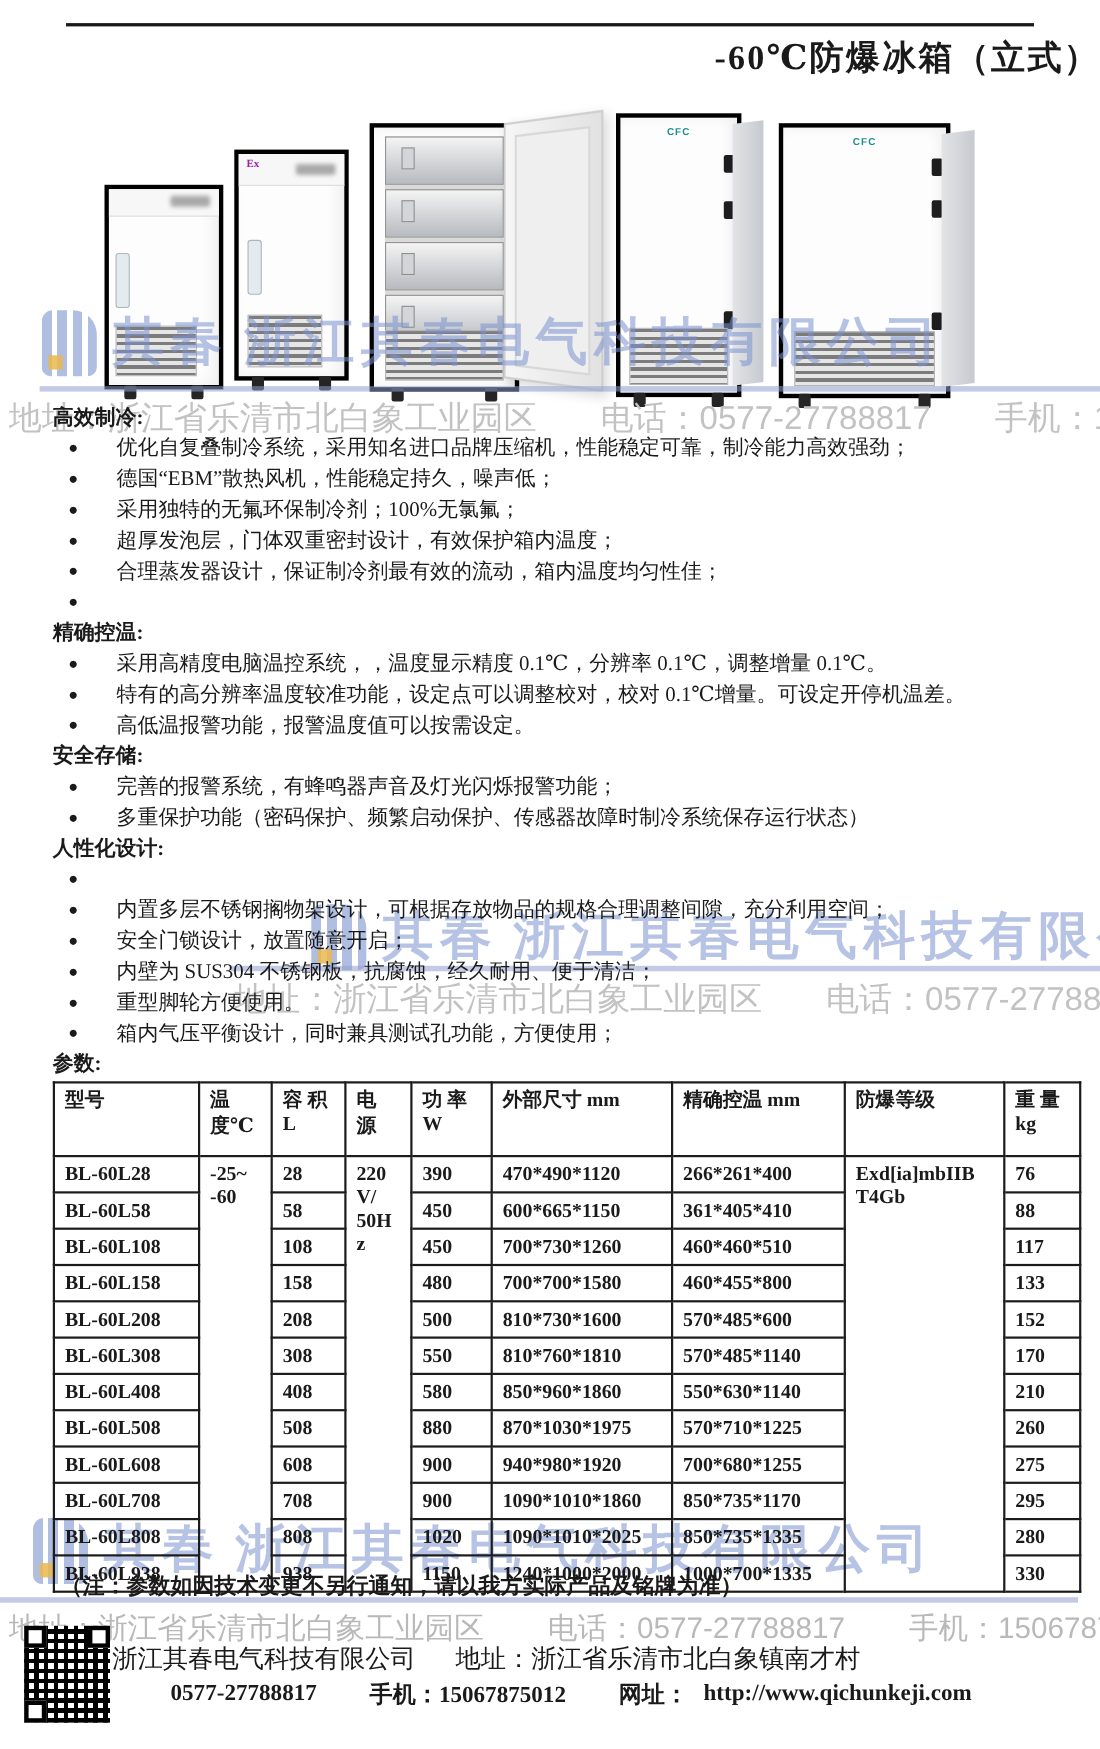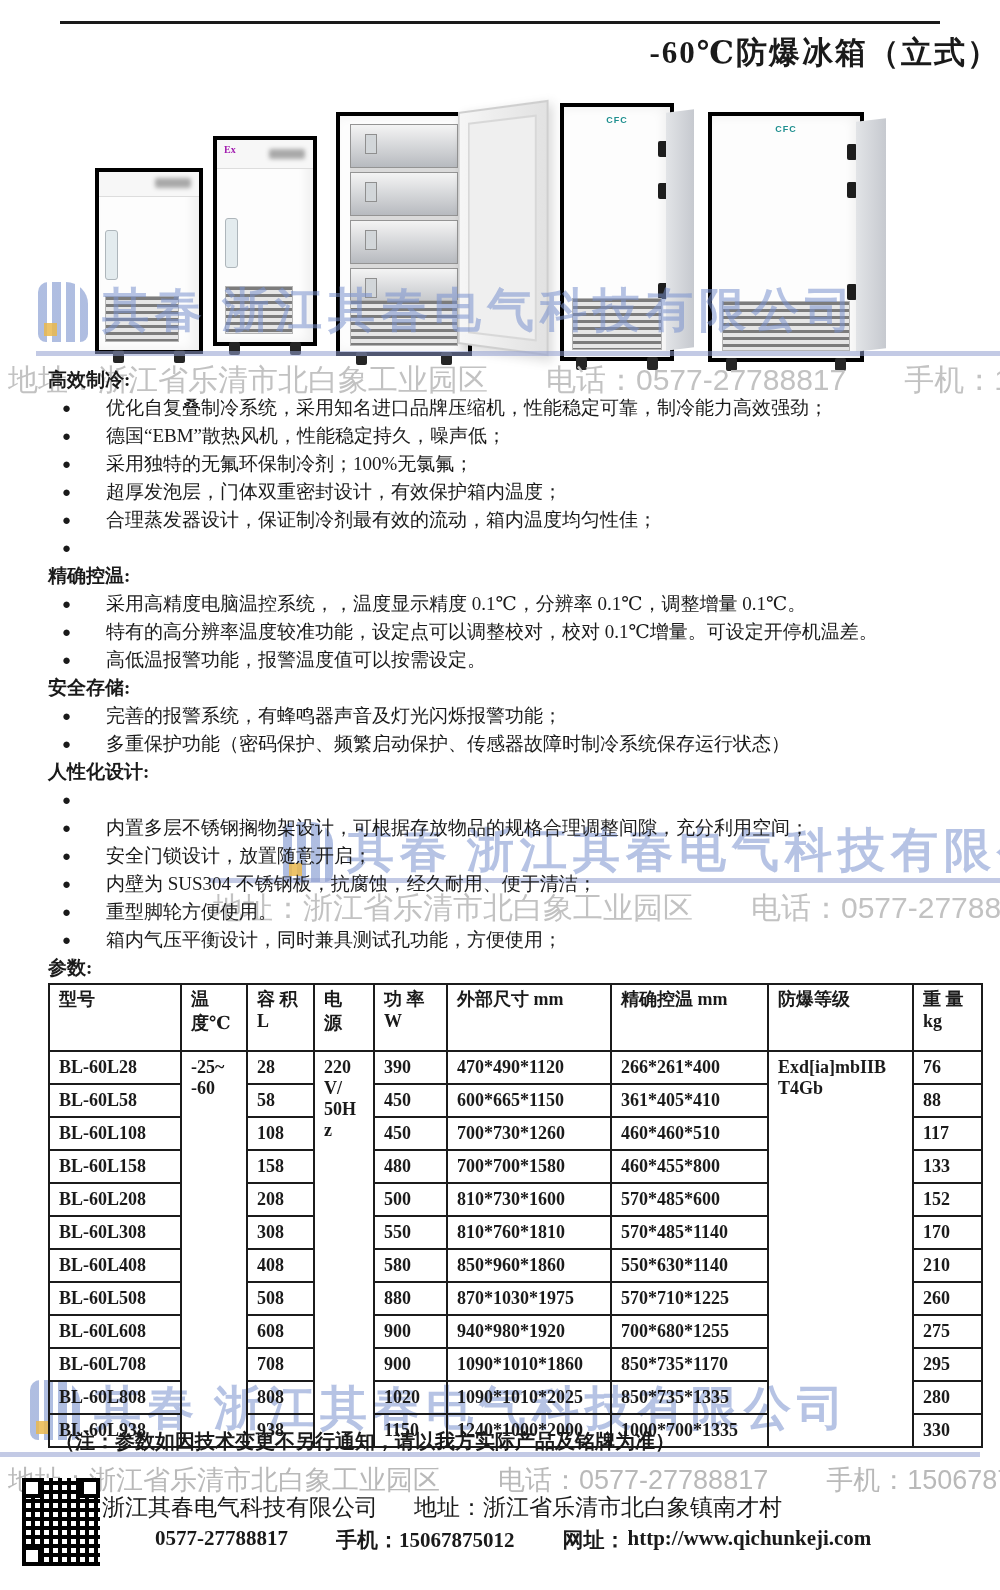--- a/index.html
+++ b/index.html
@@ -59,21 +59,21 @@
   
   .note{position:absolute;left:55px;top:1428px;font-size:20px;font-weight:700;z-index:4;white-space:nowrap;}
   .qr{position:absolute;left:22px;top:1478px;width:78px;height:88px;z-index:5;background:
       repeating-linear-gradient(0deg,#000 0 4px,rgba(255,255,255,0) 4px 9px),
       repeating-linear-gradient(90deg,#000 0 4px,#fff 4px 9px);}
   .qr .fp{position:absolute;width:20px;height:20px;background:#fff;border:4px solid #000;box-sizing:border-box;}
   .qr .fp.tl{left:0;top:0;} .qr .fp.tr{right:0;top:0;} .qr .fp.bl{left:0;bottom:0;}
   .fline{position:absolute;display:flex;z-index:5;white-space:nowrap;}
   .fline1{left:102px;top:1492px;column-gap:36px;font-size:23px;}
   .fline2{left:118px;top:1526px;column-gap:48px;font-size:21px;font-weight:600;margin-left:37px;}
-  .fline2 .web{display:flex;gap:2px;}
+  .fline2 .web{display:flex;gap:14px;}
 </style>
 </head>
 <body>
 
 <div class="page">
 
   <div class="rule-top"></div>
   <div class="title">-60℃防爆冰箱（立式）</div>
 
   <div class="products">

